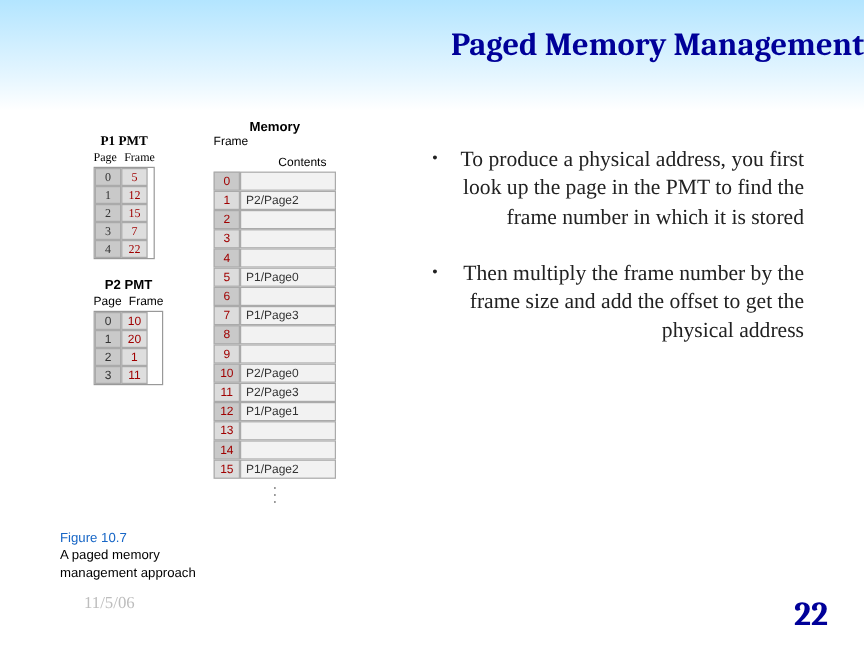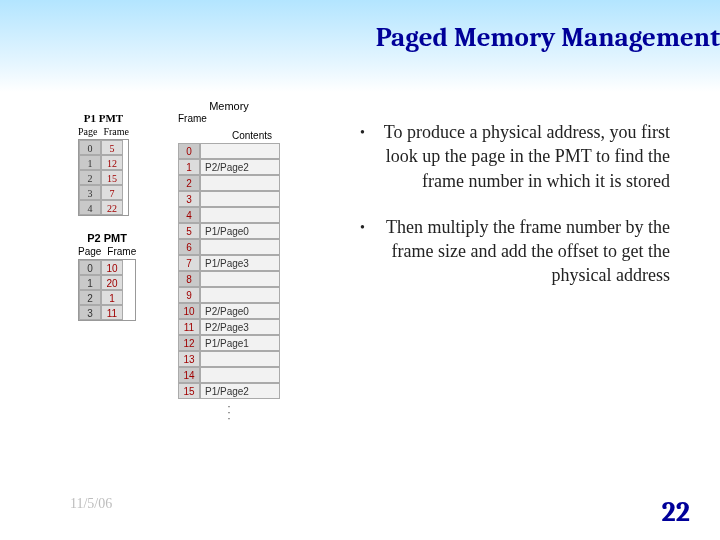--- a/index.html
+++ b/index.html
@@ -41,21 +41,21 @@
     border: 1px solid #aaa;
   }
   .pmt-page { background: #c9c9c9; color: #333; }
   .pmt-frame { background: #dedede; color: #a00000; }
 
   .p1 { left: 30px; top: 10px; font-family: Liberation Serif, serif; }
   .p2 { left: 30px; top: 130px; }
 
   
   .mem { position: absolute; left: 130px; top: -2px; font-family: Arial, Helvetica, sans-serif; }
-  .mem-title { font-weight: normal; font-size: 11px; text-align: center; margin-bottom: 1px; }
+  .mem-title { font-weight: bold; font-size: 11px; text-align: center; margin-bottom: 1px; }
   .mem-hdr { display: flex; font-size: 10px; gap: 10px; margin-bottom: 2px; }
   .mem-hdr .h1 { width: 22px; text-align: center; }
   .mem-hdr .h2 { width: 62px; text-align: right; margin-top: 17px; }
   .mem-row { display: flex; }
   .mem-idx {
     width: 22px; height: 16px; line-height: 16px; text-align: center;
     font-size: 10px; background: #c9c9c9; border: 1px solid #aaa; color: #a00000;
   }
   .mem-idx.odd { background: #dcdcdc; }
   .mem-val {
@@ -239,16 +239,20 @@
     <div class="bullet">
       <div class="dot-bullet">•</div>
       <div class="btxt">To produce a physical address, you first look up the page in the PMT to find the frame number in which it is stored</div>
     </div>
     <div class="bullet">
       <div class="dot-bullet">•</div>
       <div class="btxt">Then multiply the frame number by the frame size and add the offset to get the physical address</div>
     </div>
   </div>
 
+  <div class="caption">
+    <span class="fig">Figure 10.7</span><br>
+    <span>A paged memory management approach</span>
+  </div>
 
   <div class="date">11/5/06</div>
   <div class="page-num">22</div>
 </div>
 
 </body></html>

